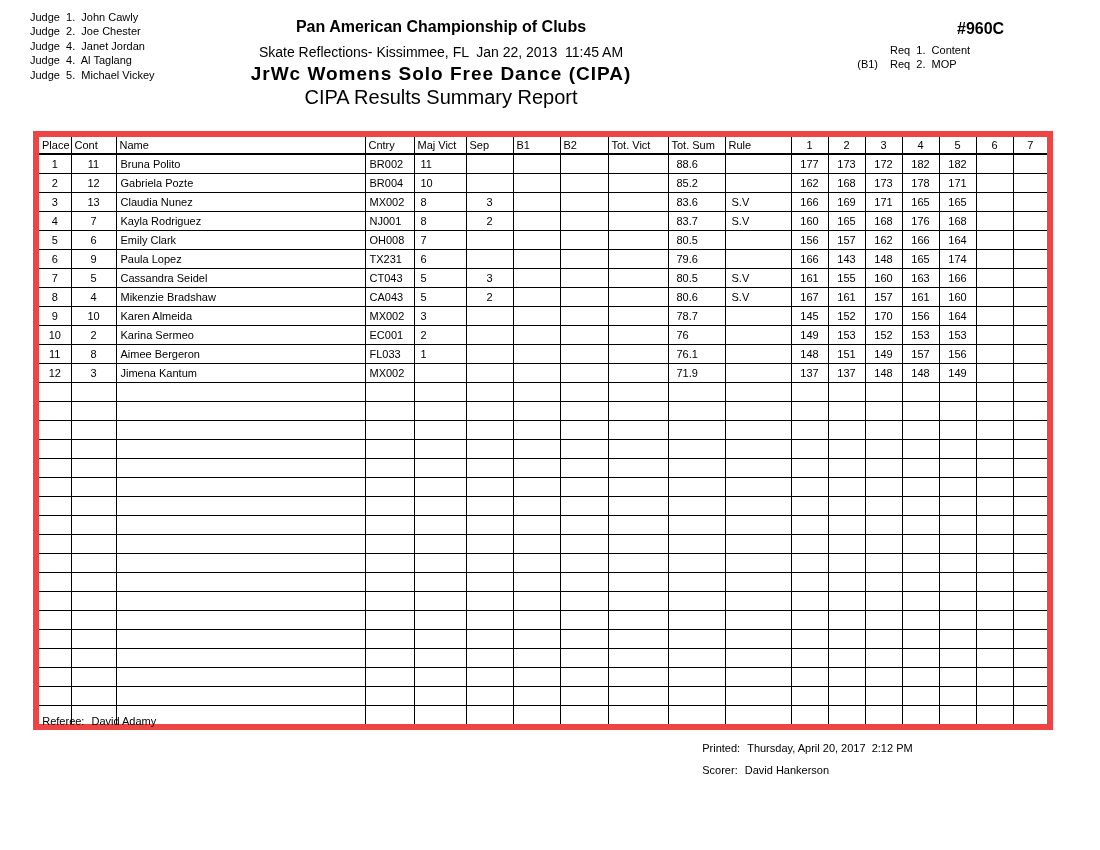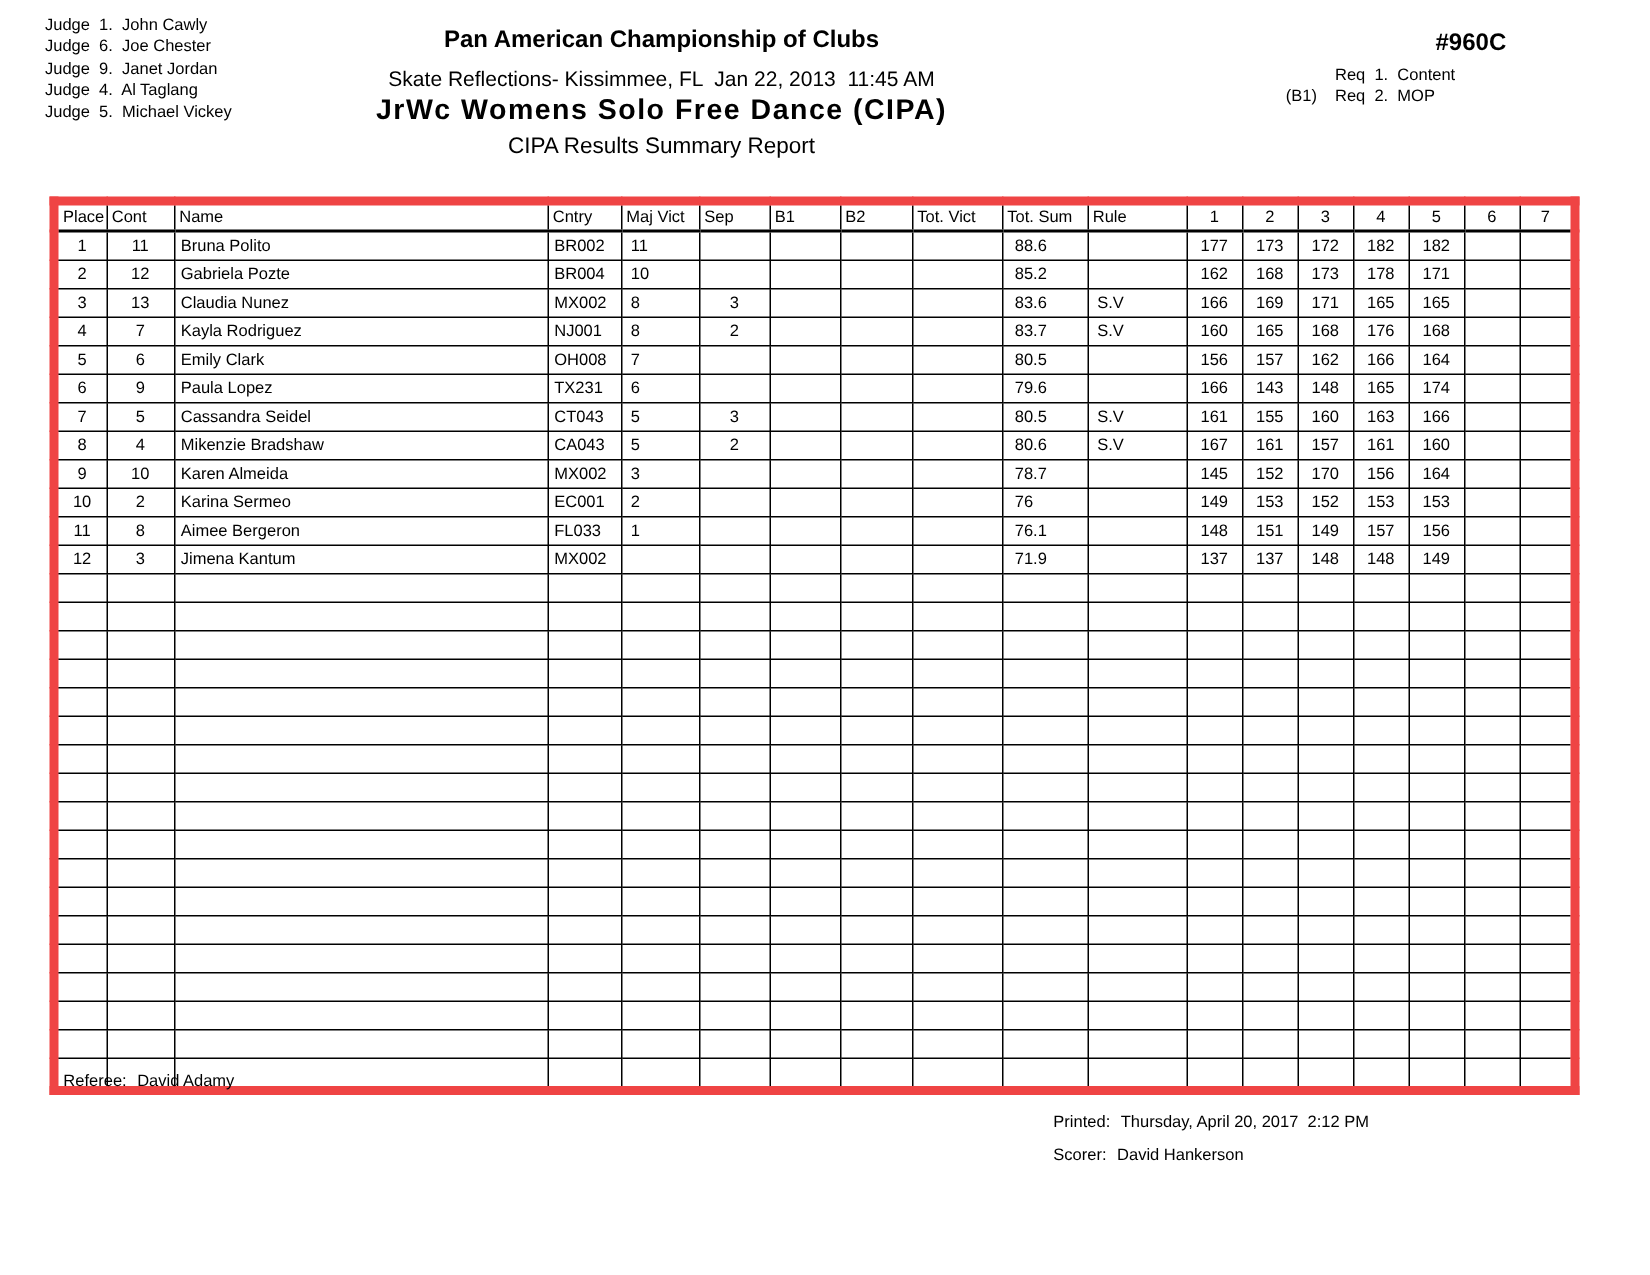--- a/index.html
+++ b/index.html
@@ -15,21 +15,21 @@
 
   
   .judges { position: absolute; left: 30px; top: 10px; font-size: 11px; line-height: 14.4px; }
   .judge-line { white-space: pre; }
 
   
   .center-head { position: absolute; left: 0; top: 18px; width: 882px; text-align: center; }
   .title  { font-size: 16px; font-weight: bold; line-height: 18px; }
   .venue  { font-size: 14px; margin-top: 8px; line-height: 16px; white-space: pre; }
   .event  { font-size: 19px; font-weight: bold; letter-spacing: 1px; margin-top: 3px; line-height: 22px; }
-  .report { font-size: 15px; margin-top: 4px; line-height: 17px; }
+  .report { font-size: 20px; margin-top: 4px; line-height: 17px; }
 
   
   .right-head { position: absolute; left: 845px; top: 20px; width: 200px; }
   .evnum { font-size: 16px; font-weight: bold; margin-left: 112px; line-height: 18px; }
   .reqs { margin-top: 5px; }
   .req-line { display: flex; font-size: 11px; line-height: 14px; }
   .req-prefix { width: 33px; text-align: right; white-space: pre; }
   .req-text { margin-left: 12px; white-space: pre; }
 
   
@@ -70,22 +70,22 @@
   .footer-scorer  { left: 690px; top: 751px; }
   .footer-line .label { margin-right: 7px; }
 </style>
 </head>
 <body>
 
 <div class="page">
 
   <div class="judges">
       <div class="judge-line">Judge  1.  John Cawly</div>
-      <div class="judge-line">Judge  6.  Joe Chester</div>
-      <div class="judge-line">Judge  9.  Janet Jordan</div>
+      <div class="judge-line">Judge  2.  Joe Chester</div>
+      <div class="judge-line">Judge  4.  Janet Jordan</div>
       <div class="judge-line">Judge  4.  Al Taglang</div>
       <div class="judge-line">Judge  5.  Michael Vickey</div>
     </div>
 
   <div class="center-head">
     <div class="title">Pan American Championship of Clubs</div>
     <div class="venue">Skate Reflections- Kissimmee, FL  Jan 22, 2013  11:45 AM</div>
     <div class="event">JrWc Womens Solo Free Dance (CIPA)</div>
     <div class="report">CIPA Results Summary Report</div>
   </div>

